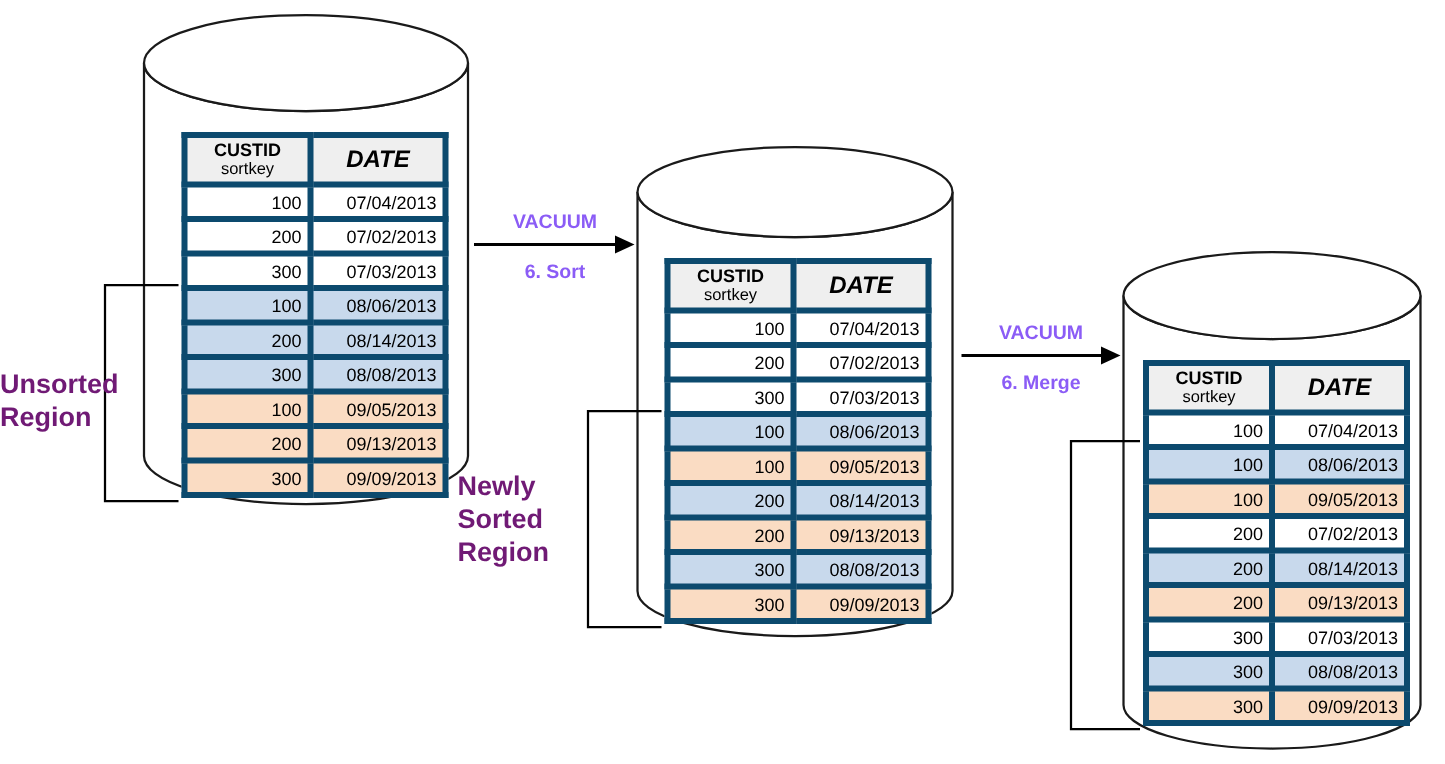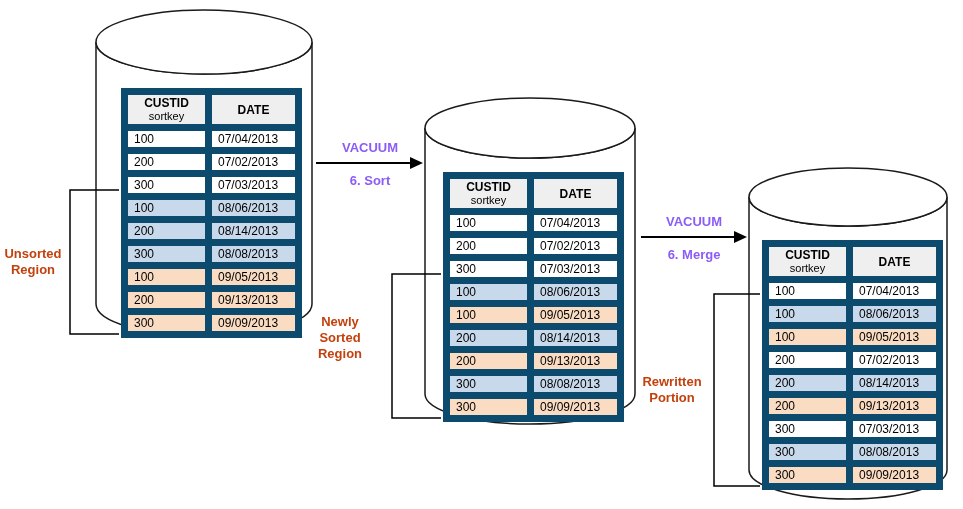--- a/index.html
+++ b/index.html
@@ -13,56 +13,56 @@
   }
   .bg-svg { position: absolute; left: 0; top: 0; }
   .dbtable {
     position: absolute;
     border-collapse: collapse;
     background: #ffffff;
     font-size: 12px;
     color: #000;
   }
   .dbtable th, .dbtable td {
-    border: 7px solid #0c4a6e;
+    border: 4px solid #0c4a6e;
   }
   .dbtable td {
     height: 23px;
     padding: 0 4px 0 6px;
-    text-align: left;
+    text-align: right;
     white-space: nowrap;
   }
   .dbtable thead th {
     background: #efefef;
     height: 29px;
     padding: 2px 4px;
     text-align: center;
     vertical-align: middle;
   }
   .col-custid { width: 84px; }
   .col-date  { width: 90px; }
   th .colname { display: block; font-weight: bold; font-size: 12px; line-height: 13px; }
   th .subname { display: block; font-weight: normal; font-size: 11px; line-height: 12px; }
-  .date-head { font-weight: bold; font-size: 12px; }
+  .date-head { font-weight: bold; font-size: 16px; font-style: italic; }
   .arrow-label {
     position: absolute;
     width: 88px;
     text-align: center;
     font-weight: bold;
     font-size: 13px;
     color: #8b5cf6;
   }
   .region-label {
     position: absolute;
-    text-align: center;
+    text-align: left;
     font-weight: bold;
-    font-size: 13px;
+    font-size: 18px;
     line-height: 1.22;
     white-space: pre-line;
-    color: #c2410c;
+    color: #701a75;
   }
 </style>
 </head>
 <body>
 
 <div class="stage">
 
   <svg class="bg-svg" width="963" height="509" viewBox="0 0 963 509">
 
     <g>
@@ -250,16 +250,14 @@
   <div class="arrow-label" style="left:326px; top:140px;">VACUUM</div>
   <div class="arrow-label" style="left:326px; top:173px;">6. Sort</div>
   <div class="arrow-label" style="left:650px; top:214px;">VACUUM</div>
   <div class="arrow-label" style="left:650px; top:247px;">6. Merge</div>
 
   <div class="region-label" style="left:0px; top:246px; width:66px;">Unsorted
 Region</div>
   <div class="region-label" style="left:305px; top:314px; width:70px;">Newly
 Sorted
 Region</div>
-  <div class="region-label" style="left:630px; top:374px; width:84px;">Rewritten
-Portion</div>
 
 </div>
 
 </body></html>

